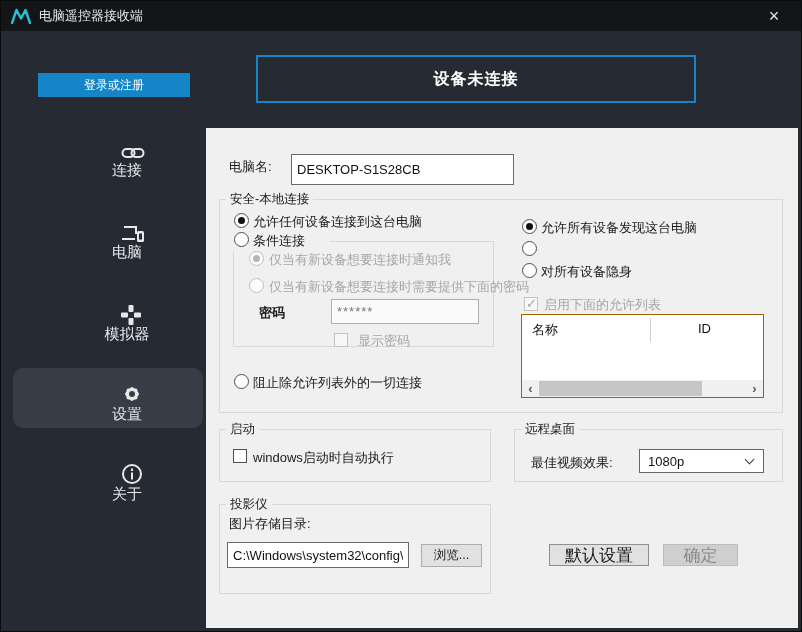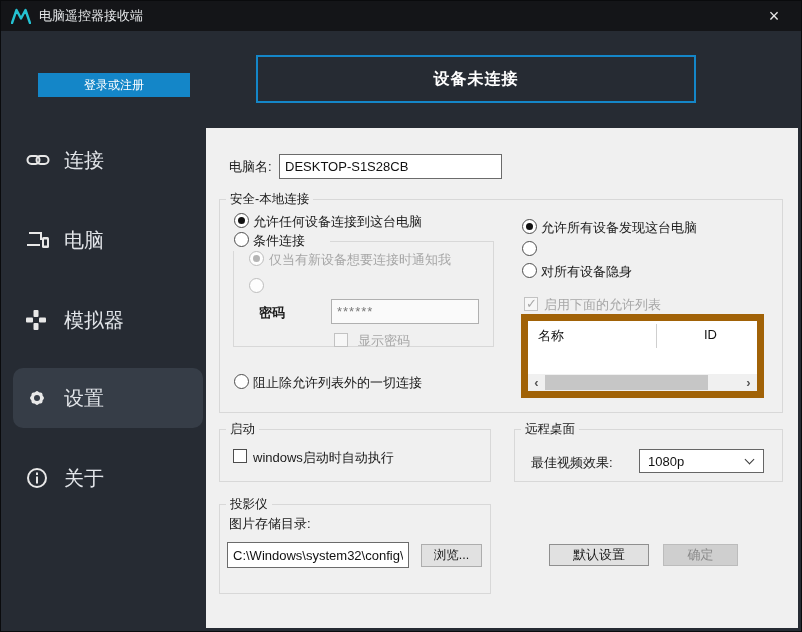--- a/index.html
+++ b/index.html
@@ -3,43 +3,43 @@
 <meta charset="utf-8">
 <style>
   html,body{margin:0;padding:0;background:#000;}
   *{box-sizing:border-box;font-family:"Liberation Sans","DejaVu Sans",sans-serif;}
   .window{position:relative;width:802px;height:632px;background:#262b33;border:1px solid #0a0b0d;overflow:hidden;}
   .titlebar{position:absolute;left:0;top:0;width:100%;height:30px;background:#141518;display:flex;align-items:center;padding:0 10px;}
   .title-text{color:#e6e8ea;font-size:13px;margin-left:8px;}
   .close-btn{margin-left:auto;width:34px;height:30px;display:flex;align-items:center;justify-content:center;color:#e8e8e8;font-size:18px;cursor:default;}
   .login-btn{position:absolute;left:37px;top:72px;width:152px;height:24px;background:#1486c8;color:#fff;font-size:12px;display:flex;align-items:center;justify-content:center;}
   .status-box{position:absolute;left:255px;top:54px;width:440px;height:48px;border:2px solid #1486c8;display:flex;align-items:center;justify-content:center;color:#fff;font-size:16px;font-weight:bold;letter-spacing:1px;}
-  .side-item{position:absolute;left:0;width:240px;height:30px;display:flex;align-items:center;color:#e3e6ea;font-size:20px;}
+  .side-item{position:absolute;left:0;width:240px;height:30px;display:flex;align-items:center;color:#e3e6ea;font-size:15px;flex-direction:column;}
   .side-item .ic{width:26px;margin-left:25px;display:flex;align-items:center;}
   .side-item .side-label{margin-left:12px;}
   .side-highlight{position:absolute;left:12px;top:367px;width:190px;height:60px;background:#363d47;border-radius:10px;}
   .content{position:absolute;left:205px;top:127px;width:592px;height:500px;background:#f0f0f0;}
   .lbl{position:absolute;font-size:13px;color:#1a1a1a;line-height:16px;white-space:nowrap;}
   .lbl.dis{color:#a6a6a6;}
   .fieldset{position:absolute;border:1px solid #d8d8d8;}
   .legend{position:absolute;top:-9px;left:6px;background:#f0f0f0;padding:0 4px;font-size:12.5px;color:#1a1a1a;white-space:nowrap;}
   .radio{position:absolute;width:15px;height:15px;border:1px solid #4d4d4d;border-radius:50%;background:#fff;}
   .radio.checked::after{content:"";position:absolute;left:3px;top:3px;width:7px;height:7px;border-radius:50%;background:#111;}
   .radio.disabled{border-color:#bdbdbd;background:#fdfdfd;}
   .radio.disabled.checked::after{background:#b5b5b5;}
   .checkbox{position:absolute;width:14px;height:14px;border:1px solid #4d4d4d;background:#fff;}
   .checkbox.disabled{border-color:#c2c2c2;background:#f7f7f7;}
   .checkbox.disabled.checked::after{content:"\2713";position:absolute;left:1px;top:-2px;color:#a8a8a8;font-size:13px;}
   .tinput{position:absolute;border:1px solid #6b6b6b;background:#fff;font-size:13px;color:#111;padding:0 5px;}
   .tinput.dis{border-color:#b0b0b0;background:#fafafa;color:#7a7a7a;letter-spacing:1px;}
-  .btn{position:absolute;background:#e1e1e1;border:1px solid #8f8f8f;font-size:13px;color:#1a1a1a;display:flex;align-items:center;justify-content:center;}
+  .btn{position:absolute;background:#e1e1e1;border:1px solid #8f8f8f;font-size:17px;color:#1a1a1a;display:flex;align-items:center;justify-content:center;}
   .btn.dis{background:#cfcfcf;border-color:#bcbcbc;color:#8a8a8a;}
   .dropdown{position:absolute;background:#fff;border:1px solid #666;font-size:13px;color:#111;display:flex;align-items:center;padding-left:8px;}
   .chev{position:absolute;right:10px;top:6px;width:7px;height:7px;border-right:1.6px solid #3a3a3a;border-bottom:1.6px solid #3a3a3a;transform:rotate(45deg);}
-  .table{position:absolute;left:315px;top:186px;width:243px;height:84px;background:#fff;border:7px solid #a16207;}
+  .table{position:absolute;left:315px;top:186px;width:243px;height:84px;background:#fff;border:1px solid #a16207;}
   .th{position:absolute;font-size:13px;color:#111;}
   .vdiv{position:absolute;left:128px;top:3px;width:1px;height:24px;background:#cfcfcf;}
   .hscroll{position:absolute;left:0;bottom:0;width:100%;height:17px;background:#f0f0f0;}
   .sarrow{position:absolute;top:0;width:17px;height:17px;color:#555;font-size:13px;display:flex;align-items:center;justify-content:center;font-weight:bold;}
   .thumb{position:absolute;left:17px;top:1px;width:163px;height:15px;background:#c6c6c6;}
   .mask-row{position:absolute;background:#f0f0f0;z-index:2;height:20px;}
 </style>
 </head>
 <body>
 
@@ -113,40 +113,41 @@
           <rect x="10" y="9.5" width="2" height="7" fill="#e8e8e8"></rect>
           <rect x="10" y="5.5" width="2" height="2.5" fill="#e8e8e8"></rect>
         </svg>
     </span>
     <span class="side-label">关于</span>
   </div>
 
   <div class="content">
 
     <span class="lbl" style="left:23px;top:31px;">电脑名:</span>
-    <input class="tinput" style="left: 73px; top: 26px; width: 223px; height: 25px;" value="DESKTOP-S1S28CB">
+    <input class="tinput" style="left: 85px; top: 26px; width: 223px; height: 31px;" value="DESKTOP-S1S28CB">
 
     <div class="fieldset" style="left:13px;top:71px;width:564px;height:214px;">
       <span class="legend">安全-本地连接</span>
     </div>
 
     <span class="radio checked" style="left:28px;top:85px;"></span>
     <span class="lbl" style="left:47px;top:86px;">允许任何设备连接到这台电脑</span>
 
     <div class="mask-row" style="left:24px;top:103px;width:100px;">
       <span class="radio" style="left:4px;top:1px;"></span>
       <span class="lbl" style="left:23px;top:2px;">条件连接</span>
     </div>
 
     <div class="fieldset" style="left:27px;top:113px;width:261px;height:106px;"></div>
 
     <span class="radio disabled checked" style="left:43px;top:123px;"></span>
     <span class="lbl dis" style="left:63px;top:124px;">仅当有新设备想要连接时通知我</span>
 
     <span class="radio disabled" style="left:43px;top:150px;"></span>
+    <span class="lbl dis" style="left:63px;top:151px;">仅当有新设备想要连接时需要提供下面的密码</span>
 
     <span class="lbl" style="left:53px;top:177px;font-weight:600;">密码</span>
     <input class="tinput dis" style="left: 125px; top: 171px; width: 148px; height: 25px;" value="******">
 
     <span class="checkbox disabled" style="left:128px;top:205px;"></span>
     <span class="lbl dis" style="left:152px;top:205px;">显示密码</span>
 
     <span class="radio" style="left:28px;top:246px;"></span>
     <span class="lbl" style="left:47px;top:247px;">阻止除允许列表外的一切连接</span>
 

